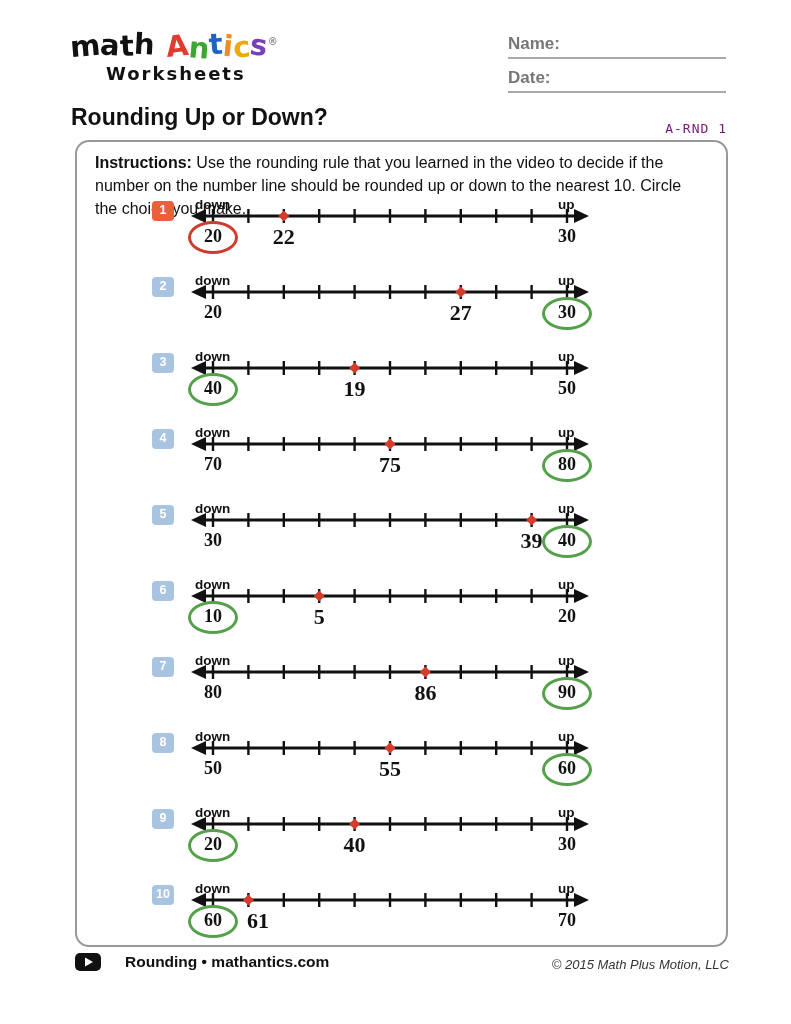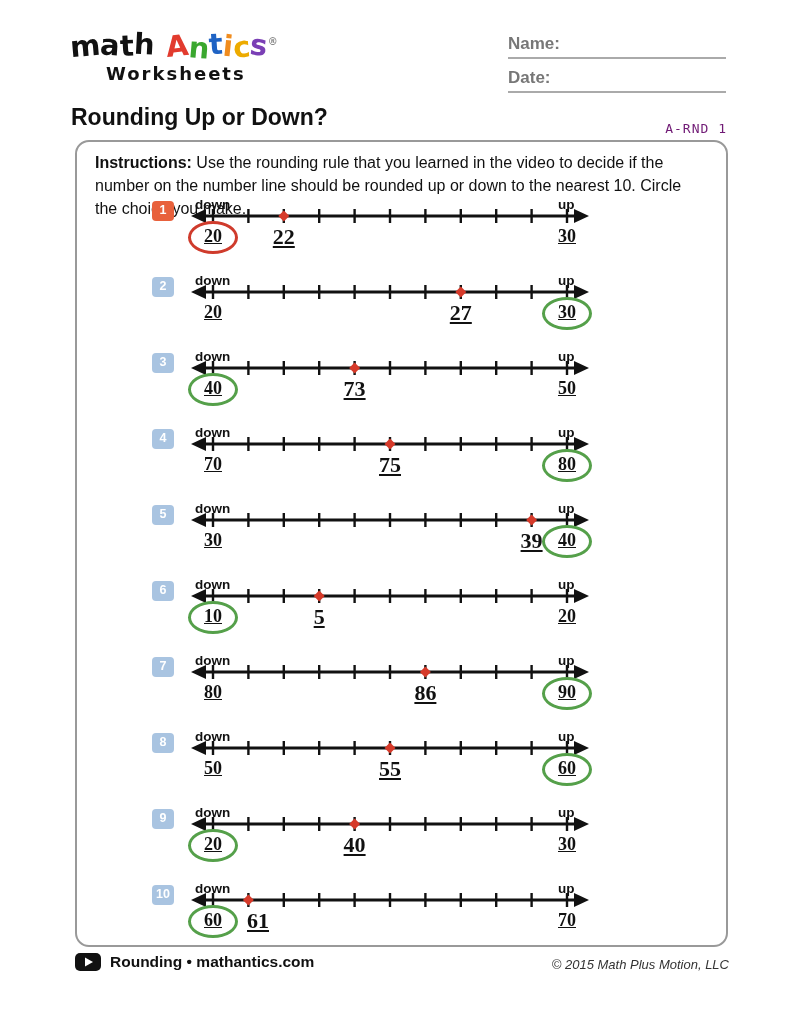--- a/index.html
+++ b/index.html
@@ -42,29 +42,29 @@
 
   
   .row { position:absolute; left:0; width:653px; height:76px; }
   .badge { position:absolute; left:75px; top:3px; min-width:14px; padding:3px 4px; border-radius:4px;
            background:#a9c4e1; color:#fff; font-weight:bold; font-size:12.5px; text-align:center; line-height:1.1; }
   .badge.example { background:#e8613c; }
   .dir { position:absolute; top:-1px; font-weight:bold; font-size:13.5px; color:#111; }
   .dir-down { left:118px; }
   .dir-up { left:481px; }
   .nl-svg { position:absolute; left:113px; top:7px; }
-  .lbl { position:absolute; font-family:"Liberation Serif", serif; font-weight:bold; color:#111; text-align:center;text-decoration:underline; }
+  .lbl { position:absolute; font-family:"Liberation Serif", serif; font-weight:bold; color:#111; text-align:center; }
   .lbl-left  { left:106px; top:28px; width:60px; font-size:18px; }
   .lbl-right { left:460px; top:28px; width:60px; font-size:18px; }
   .lbl-value { top:26px; width:80px; font-size:22px; }
   .circle { position:absolute; top:23px; width:50px; height:33px; border:3px solid #55a04a; border-radius:50%; box-sizing:border-box; }
   .circle.red { border-color:#cf3b2c; }
 
   
-  .footer-left { position:absolute; left:75px; top:953px; display:flex; align-items:center; gap:9px; }
+  .footer-left { position:absolute; left:75px; top:953px; display:flex; align-items:center; gap:24px; }
   .footer-text { font-weight:bold; font-size:15.5px; color:#111; }
   .footer-right { position:absolute; right:62px; top:957px; font-style:italic; font-size:13px; color:#333; }
 </style>
 </head>
 <body>
 
 <div class="page">
 
   <div class="logo">
     <div class="logo-line1">
@@ -165,21 +165,21 @@
               <line x1="235.4" y1="4" x2="235.4" y2="18"></line>
               <line x1="270.8" y1="4" x2="270.8" y2="18"></line>
               <line x1="306.2" y1="4" x2="306.2" y2="18"></line>
               <line x1="341.6" y1="4" x2="341.6" y2="18"></line>
               <line x1="377.0" y1="4" x2="377.0" y2="18"></line>
             </g>
       <polygon class="marker" points="0,-5.5 5.5,0 0,5.5 -5.5,0" fill="#d63a2a" transform="translate(164.6,11)"></polygon>
     </svg>
     <div class="lbl lbl-left">40</div>
     <div class="lbl lbl-right">50</div>
-    <div class="lbl lbl-value" style="left: 237.6px;">73</div>
+    <div class="lbl lbl-value" style="left: 237.6px;">19</div>
     <div class="circle" style="left: 111px;"></div>
   </div>
 
   <div class="row" style="top: 284px;">
     <div class="badge">4</div>
     <div class="dir dir-down">down</div>
     <div class="dir dir-up">up</div>
     <svg class="nl-svg" width="400" height="22" viewBox="0 0 400 22">
       <line class="main" x1="8" y1="11" x2="392" y2="11" stroke="#111" stroke-width="3"></line>
       <polygon points="1,11 16,4 16,18" fill="#111"></polygon>

